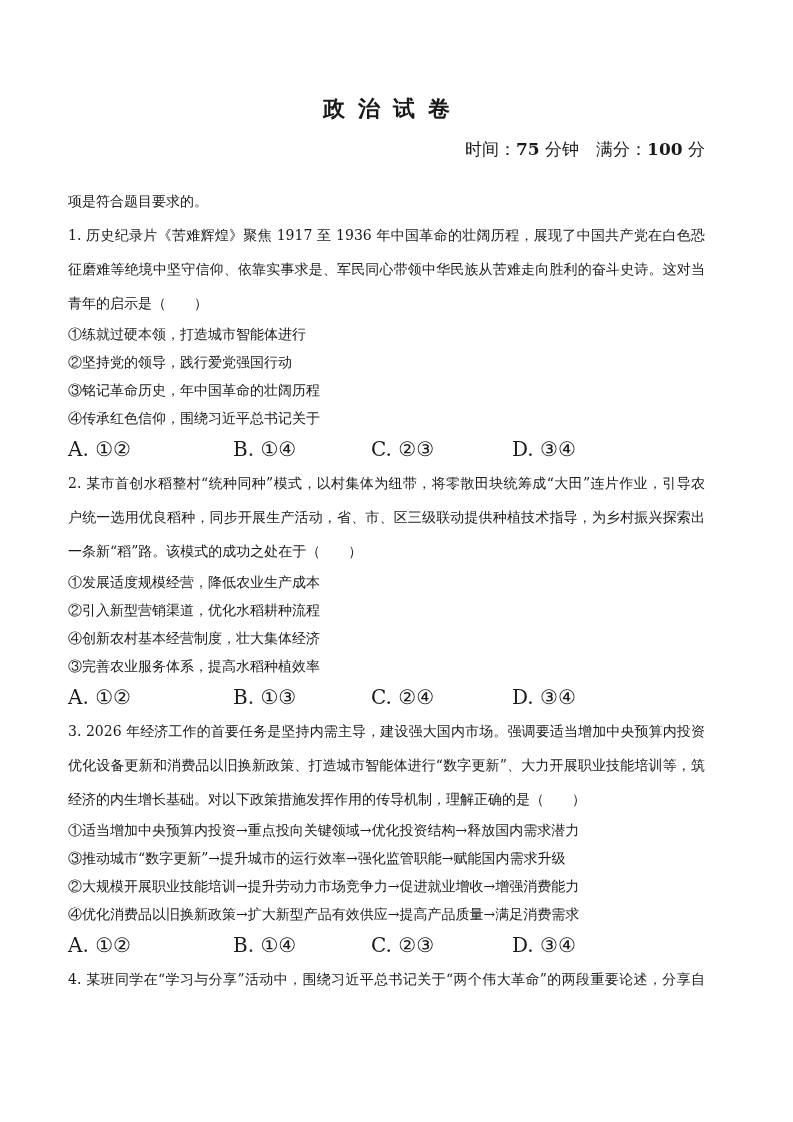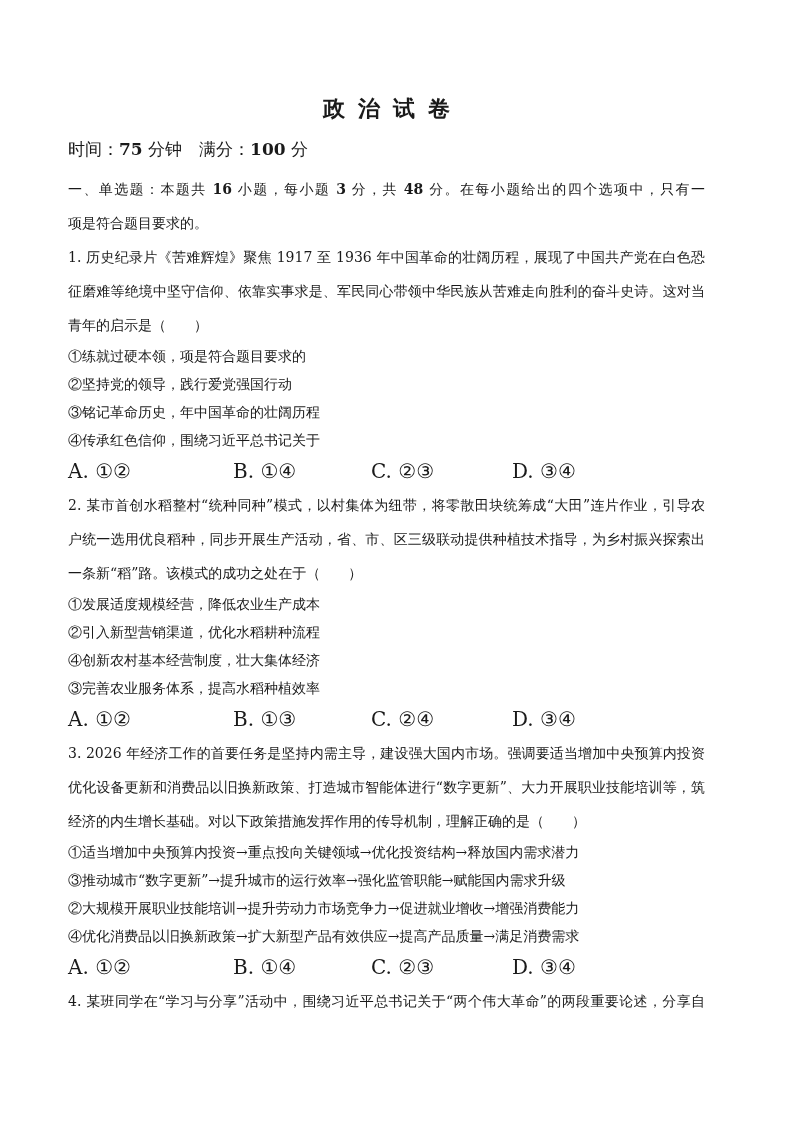--- a/index.html
+++ b/index.html
@@ -18,23 +18,23 @@
     font-size: 22px;
     font-weight: 700;
     text-align: center;
     letter-spacing: 13px;
     text-indent: 13px;
     line-height: 36px;
     margin: 0 0 8px 0;
   }
   .meta {
     font-size: 17px;
-    text-align: left;
+    text-align: right;
     line-height: 30px;
-    margin: 0 0 8px 0;
+    margin: 0 0 20px 0;
   }
   .b { font-weight: 700; }
   .line {
     font-size: 14px;
     line-height: 34px;
   }
   .fill {
     text-align: justify;
     text-align-last: justify;
     height: 34px;
@@ -55,29 +55,28 @@
 </head>
 <body>
 
 <div class="page">
 
   <h1 class="title">政治试卷</h1>
 
   <div class="meta"><span>时间：</span><span class="b">75</span><span> 分钟</span><span>　</span><span>满分：</span><span class="b">100</span><span> 分</span></div>
 
   <div>
-    <div class="line fill"><span>一、单选题：本题共 </span><span class="b">16</span><span> 小题，每小题 </span><span class="b">3</span><span> 分，共 </span><span class="b">48</span><span> 分。在每小题给出的四个选项中，只有一</span></div>
     <div class="line">项是符合题目要求的。</div>
   </div>
 
   <div class="q">
     <div class="line fill">1. 历史纪录片《苦难辉煌》聚焦 1917 至 1936 年中国革命的壮阔历程，展现了中国共产党在白色恐怖、长</div>
     <div class="line fill">征磨难等绝境中坚守信仰、依靠实事求是、军民同心带领中华民族从苦难走向胜利的奋斗史诗。这对当代</div>
     <div class="line">青年的启示是（　　）</div>
-    <div class="stmt">①练就过硬本领，项是符合题目要求的</div>
+    <div class="stmt">①练就过硬本领，打造城市智能体进行</div>
     <div class="stmt">②坚持党的领导，践行爱党强国行动</div>
     <div class="stmt">③铭记革命历史，年中国革命的壮阔历程</div>
     <div class="stmt">④传承红色信仰，围绕习近平总书记关于</div>
     <div class="choices">
       <span>A. ①②</span>
       <span>B. ①④</span>
       <span>C. ②③</span>
       <span>D. ③④</span>
     </div>
   </div>

